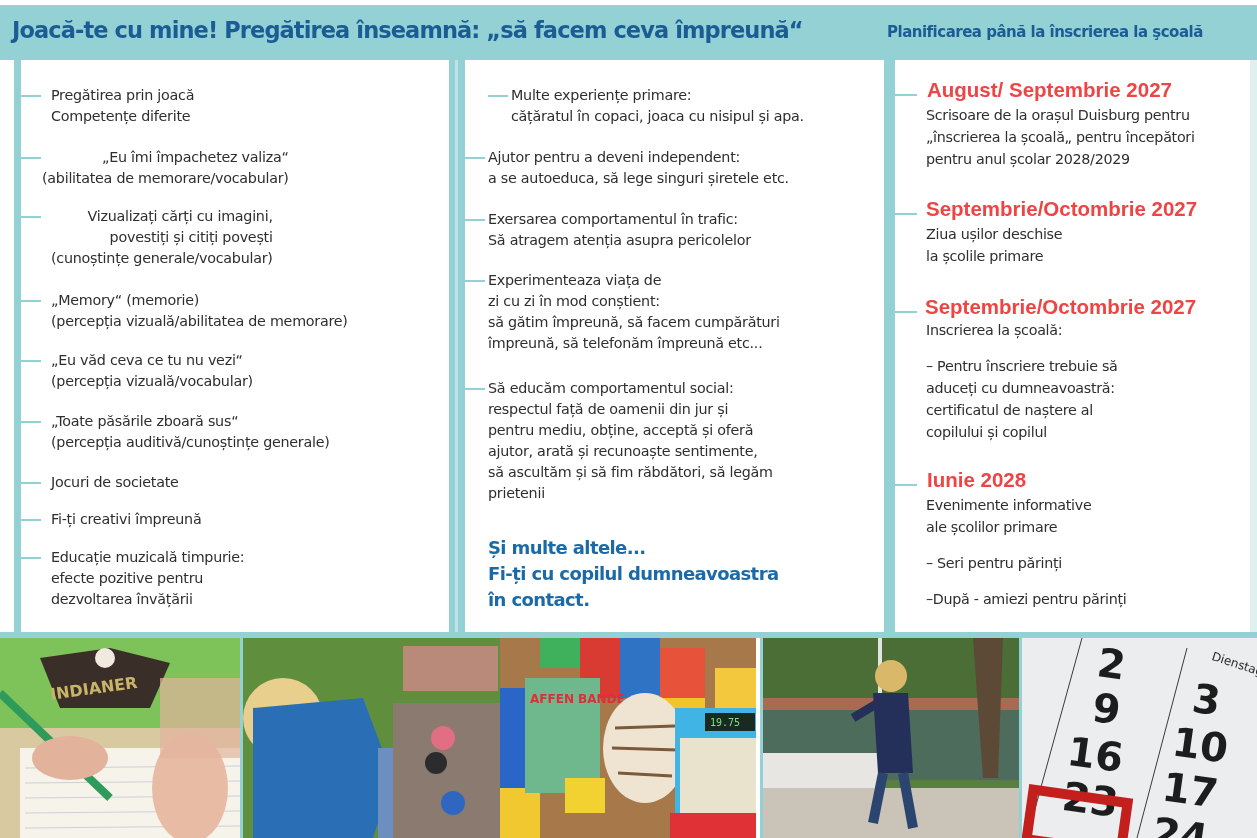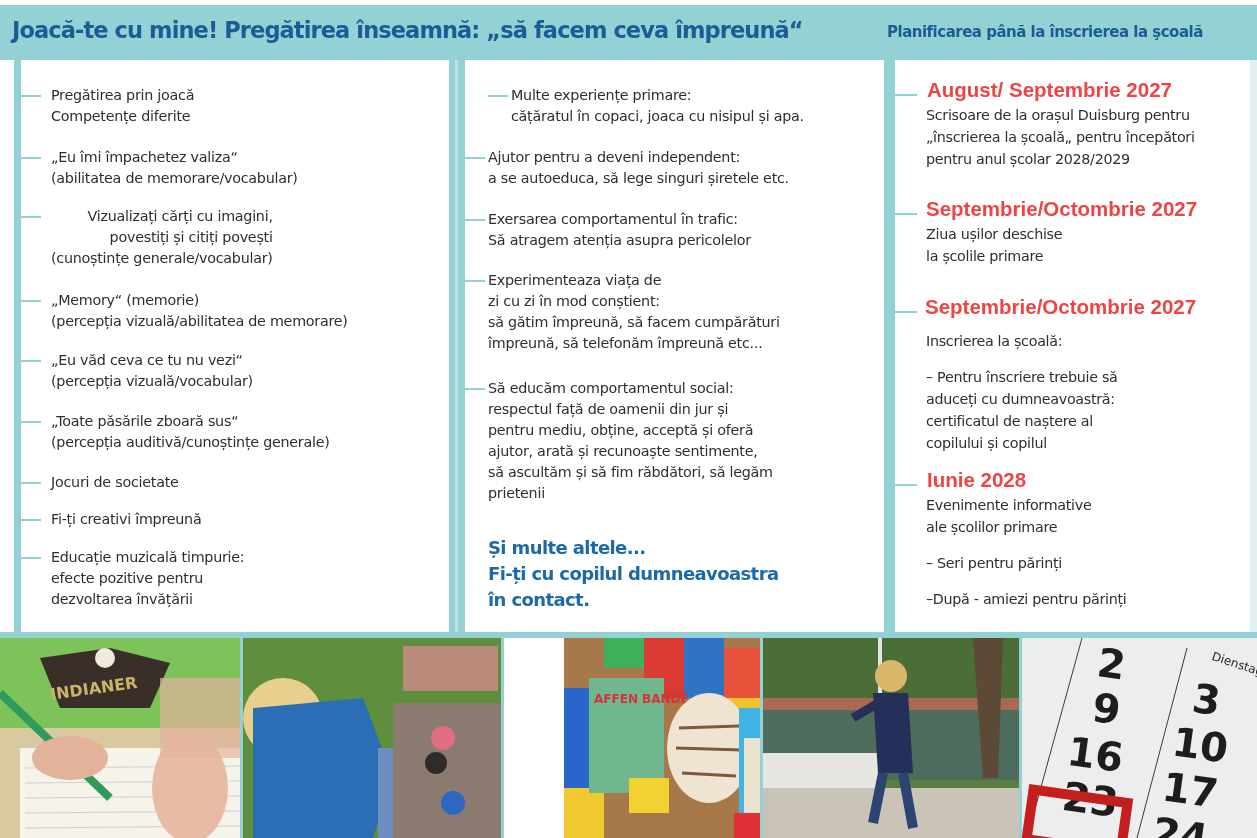--- a/index.html
+++ b/index.html
@@ -82,21 +82,21 @@
 <div class="rail" style="left:1250px; width:7px; top:60px; height:577px; background:#dff0f1;"></div>
 
 <div>
   <div class="item" style="left:21px; top:85px;">
     <div class="tick" style="left:0; top:10px;"></div>
     <div class="txt" style="margin-left:30px;">Pregătirea prin joacă
 Competențe diferite</div>
   </div>
   <div class="item" style="left:21px; top:147px;">
     <div class="tick" style="left:0; top:10px;"></div>
-    <div class="txt" style="margin-left:30px;">„Eu îmi împachetez valiza“
+    <div class="txt" style="margin-left:21px;text-align:right;">„Eu îmi împachetez valiza“
 (abilitatea de memorare/vocabular)</div>
   </div>
   <div class="item" style="left:21px; top:206px;text-align:right;">
     <div class="tick" style="left:0; top:10px;"></div>
     <div class="txt" style="margin-left:30px;">Vizualizați cărți cu imagini,
 povestiți și citiți povești
 (cunoștințe generale/vocabular)</div>
   </div>
   <div class="item" style="left:21px; top:290px;">
     <div class="tick" style="left:0; top:10px;"></div>
@@ -176,21 +176,21 @@
   </div>
   <div class="item" style="left:895px; top:197px;">
     <div class="tick" style="left:0; top:16px; width:22px;"></div>
     <div class="tl-head" style="margin-left:31px;">Septembrie/Octombrie 2027</div>
     <div class="tl-body" style="margin-left:31px; margin-top:2px;">Ziua ușilor deschise
 la școlile primare</div>
   </div>
   <div class="item" style="left:895px; top:295px;">
     <div class="tick" style="left:0; top:16px; width:22px;"></div>
     <div class="tl-head" style="margin-left:30px;">Septembrie/Octombrie 2027</div>
-    <div class="tl-body" style="margin-left:31px; margin-top:11px;">Inscrierea la școală:</div>
+    <div class="tl-body" style="margin-left:31px; margin-top:0px;">Inscrierea la școală:</div>
     <div class="tl-body" style="margin-left:31px; margin-top:14px;">– Pentru înscriere trebuie să
    aduceți cu dumneavoastră:
    certificatul de naștere al
    copilului și copilul</div>
   </div>
   <div class="item" style="left:895px; top:468px;">
     <div class="tick" style="left:0; top:16px; width:22px;"></div>
     <div class="tl-head" style="margin-left:32px;">Iunie 2028</div>
     <div class="tl-body" style="margin-left:31px; margin-top:2px;">Evenimente informative
 ale școlilor primare</div>
@@ -230,21 +230,21 @@
     <rect x="150" y="65" width="108" height="135" fill="#8a7a70"></rect>
     <circle cx="200" cy="100" r="12" fill="#e26e83"></circle>
     <circle cx="193" cy="125" r="11" fill="#2c2c2c"></circle>
     <circle cx="210" cy="165" r="12" fill="#2f67c0"></circle>
     <ellipse cx="40" cy="80" rx="40" ry="40" fill="#e9cf8d"></ellipse>
     <path d="M10 70 L120 60 L150 140 L130 200 L10 200 Z" fill="#2a6fb6"></path>
     <rect x="135" y="110" width="15" height="90" fill="#6d8fbf"></rect>
   </svg>
 </div>
 <div class="photo-sep" style="left:501px;"></div>
-<div class="photo" style="left:524px; width:296px;text-align:right;">
+<div class="photo" style="left:500px; width:296px;">
   <svg width="256" height="200" viewBox="0 0 256 200">
     <rect width="256" height="200" fill="#a7794a"></rect>
     <rect x="40" y="0" width="40" height="30" fill="#3fb15d"></rect>
     <rect x="80" y="0" width="40" height="60" fill="#d93a32"></rect>
     <rect x="120" y="0" width="40" height="60" fill="#2f73c4"></rect>
     <rect x="160" y="10" width="45" height="50" fill="#e6533a"></rect>
     <rect x="160" y="60" width="45" height="40" fill="#f2c42c"></rect>
     <rect x="215" y="30" width="41" height="40" fill="#f4c83c"></rect>
     <rect x="0" y="50" width="40" height="150" fill="#2a66c8"></rect>
     <rect x="0" y="150" width="40" height="50" fill="#f2c830"></rect>

